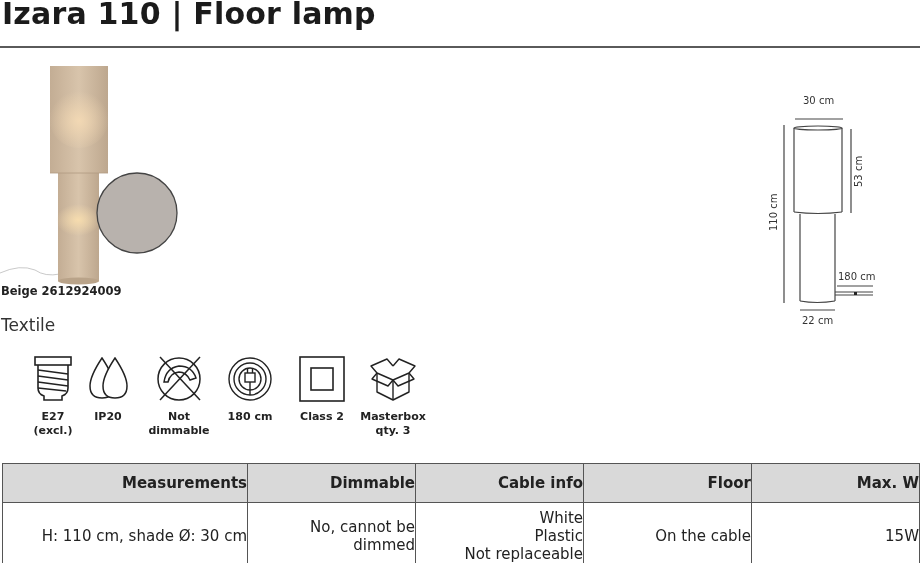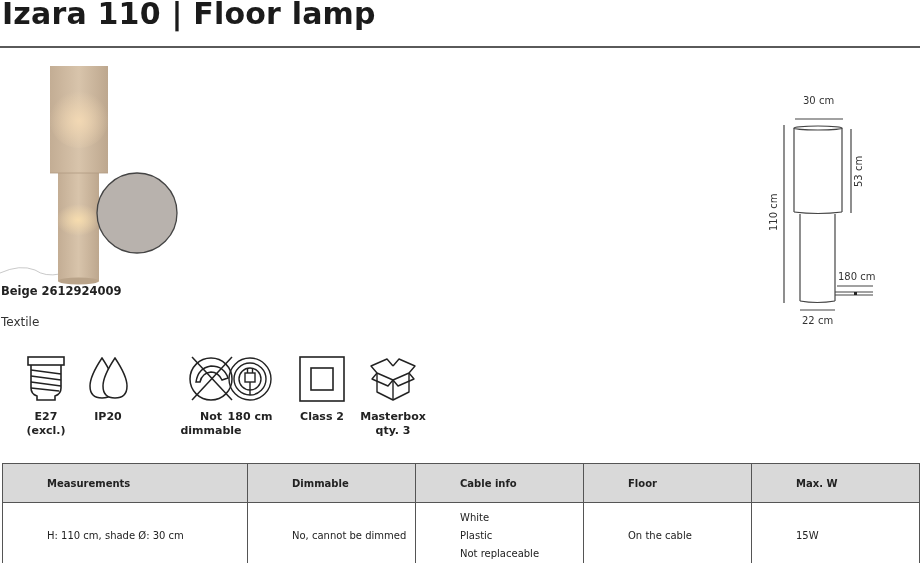--- a/index.html
+++ b/index.html
@@ -16,39 +16,39 @@
       position: absolute; left: 0; top: 46px; width: 920px; height: 2px; background: #5a5a5a;
     }
 
     
     .photo { position: absolute; left: 0; top: 60px; width: 200px; height: 232px; }
 
     .product-code {
       position: absolute; left: 1px; top: 284px; font-size: 11.5px; font-weight: bold; color: #222;
     }
     .product-material {
-      position: absolute; left: 1px; top: 315px; font-size: 12px; color: #333;
+      position: absolute; left: 1px; top: 315px; font-size: 17px; color: #333;
     }
 
     
     .drawing { position: absolute; left: 760px; top: 95px; width: 160px; height: 240px; }
     .dim-label { position: absolute; font-size: 10px; color: #333; white-space: nowrap; }
 
     
     .feature { position: absolute; top: 354px; width: 70px; text-align: center; }
     .feature svg { display: block; margin: 0 auto; }
     .feature .lbl { font-size: 11px; font-weight: bold; line-height: 14px; color: #222; margin-top: 6px; }
 
     
     .spec-table {
       position: absolute; left: 2px; top: 463px; width: 917px;
       border-collapse: collapse; table-layout: fixed;
     }
     .spec-table th, .spec-table td {
-      border: 1.5px solid #555; text-align: left; font-size: 10px; color: #222; padding-left: 44px;
+      border: 1.5px solid #555; text-align: right; font-size: 15px; color: #222;
     }
     .spec-table th { background: #d9d9d9; height: 39px; font-weight: bold; }
     .spec-table td { height: 67px; line-height: 18px; }
   </style>
 </head>
 <body>
 
 <div class="title">Izara 110 | Floor lamp</div>
 <div class="title-rule"></div>
 
@@ -101,42 +101,42 @@
     </g>
     <rect x="94" y="197" width="3" height="3" fill="#222"></rect>
   </svg>
   <div class="dim-label" style="left:43px; top:0;">30 cm</div>
   <div class="dim-label" style="left:83px; top:72px; transform: rotate(-90deg); transform-origin: 0 0; top:92px; left:93px;">53 cm</div>
   <div class="dim-label" style="left:8px; top:136px; transform: rotate(-90deg); transform-origin: 0 0;">110 cm</div>
   <div class="dim-label" style="left:78px; top:176px;">180 cm</div>
   <div class="dim-label" style="left:42px; top:220px;">22 cm</div>
 </div>
 
-<div class="feature" style="left:11px;">
+<div class="feature" style="left:18px;">
   <svg width="50" height="50" viewBox="0 0 50 50">
     <g stroke="#222" stroke-width="1.6" fill="none">
       <rect x="12" y="3" width="36" height="8" transform="translate(-5 0)"></rect>
       <path d="M10 11 L10 34 Q10 40 16 42 L16 46 L34 46 L34 42 Q40 40 40 34 L40 11"></path>
       <path d="M10 16 L40 20 M10 22 L40 26 M10 28 L40 32 M10 34 L38 37"></path>
     </g>
   </svg>
   <div class="lbl"><span>E27</span><br><span>(excl.)</span></div>
 </div>
 
 <div class="feature" style="left:73px;">
   <svg width="50" height="50" viewBox="0 0 50 50">
     <g stroke="#222" stroke-width="1.5" fill="none">
       <path d="M19 4 Q7 22 7 32 Q7 44 19 44 Q31 44 31 32 Q31 22 19 4 Z"></path>
       <path d="M32 4 Q20 22 20 32 Q20 44 32 44 Q44 44 44 32 Q44 22 32 4 Z" fill="#fff"></path>
     </g>
   </svg>
   <div class="lbl"><span>IP20</span></div>
 </div>
 
-<div class="feature" style="left:144px;margin-left:32px;">
+<div class="feature" style="left:144px;">
   <svg width="50" height="50" viewBox="0 0 50 50">
     <g stroke="#222" stroke-width="1.5" fill="none">
       <circle cx="25" cy="25" r="21"></circle>
       <path d="M10 28 Q12 14 25 12 Q38 12 42 24 L36 26 Q32 18 25 18 Q16 19 14 28 Z"></path>
       <line x1="6" y1="3" x2="46" y2="46"></line>
       <line x1="46" y1="3" x2="6" y2="46"></line>
     </g>
   </svg>
   <div class="lbl"><span>Not</span><br><span>dimmable</span></div>
 </div>

